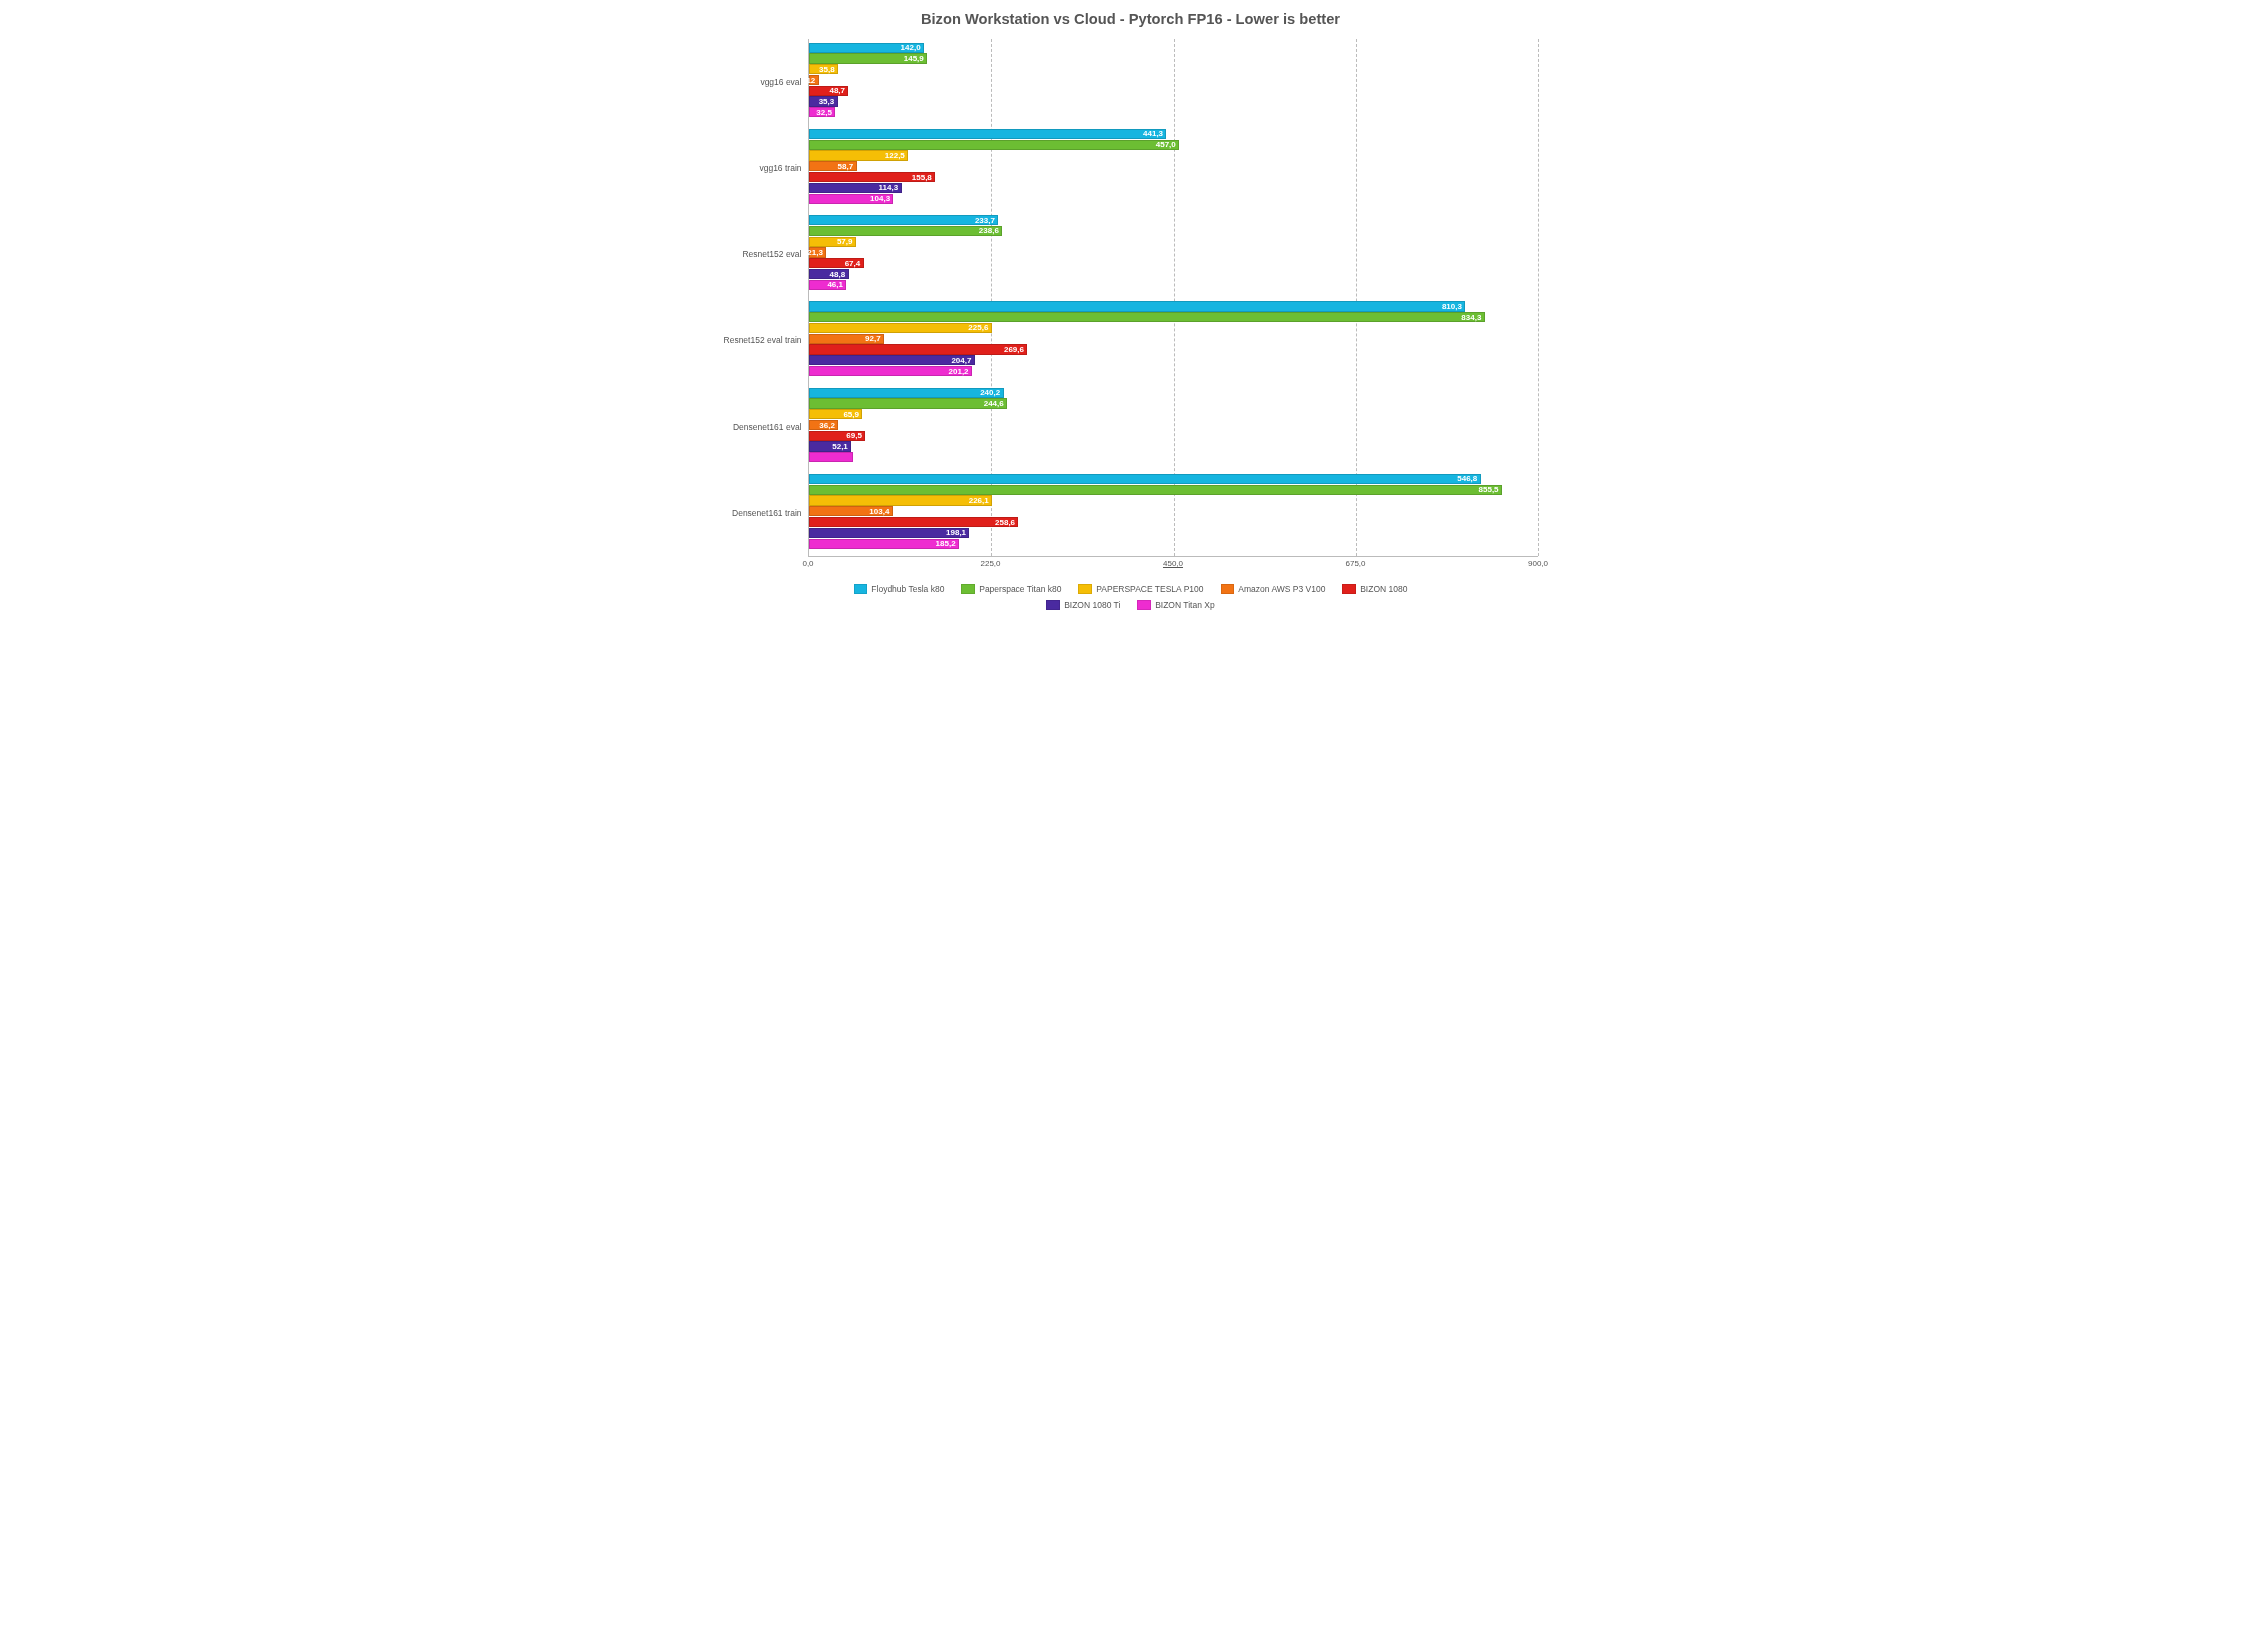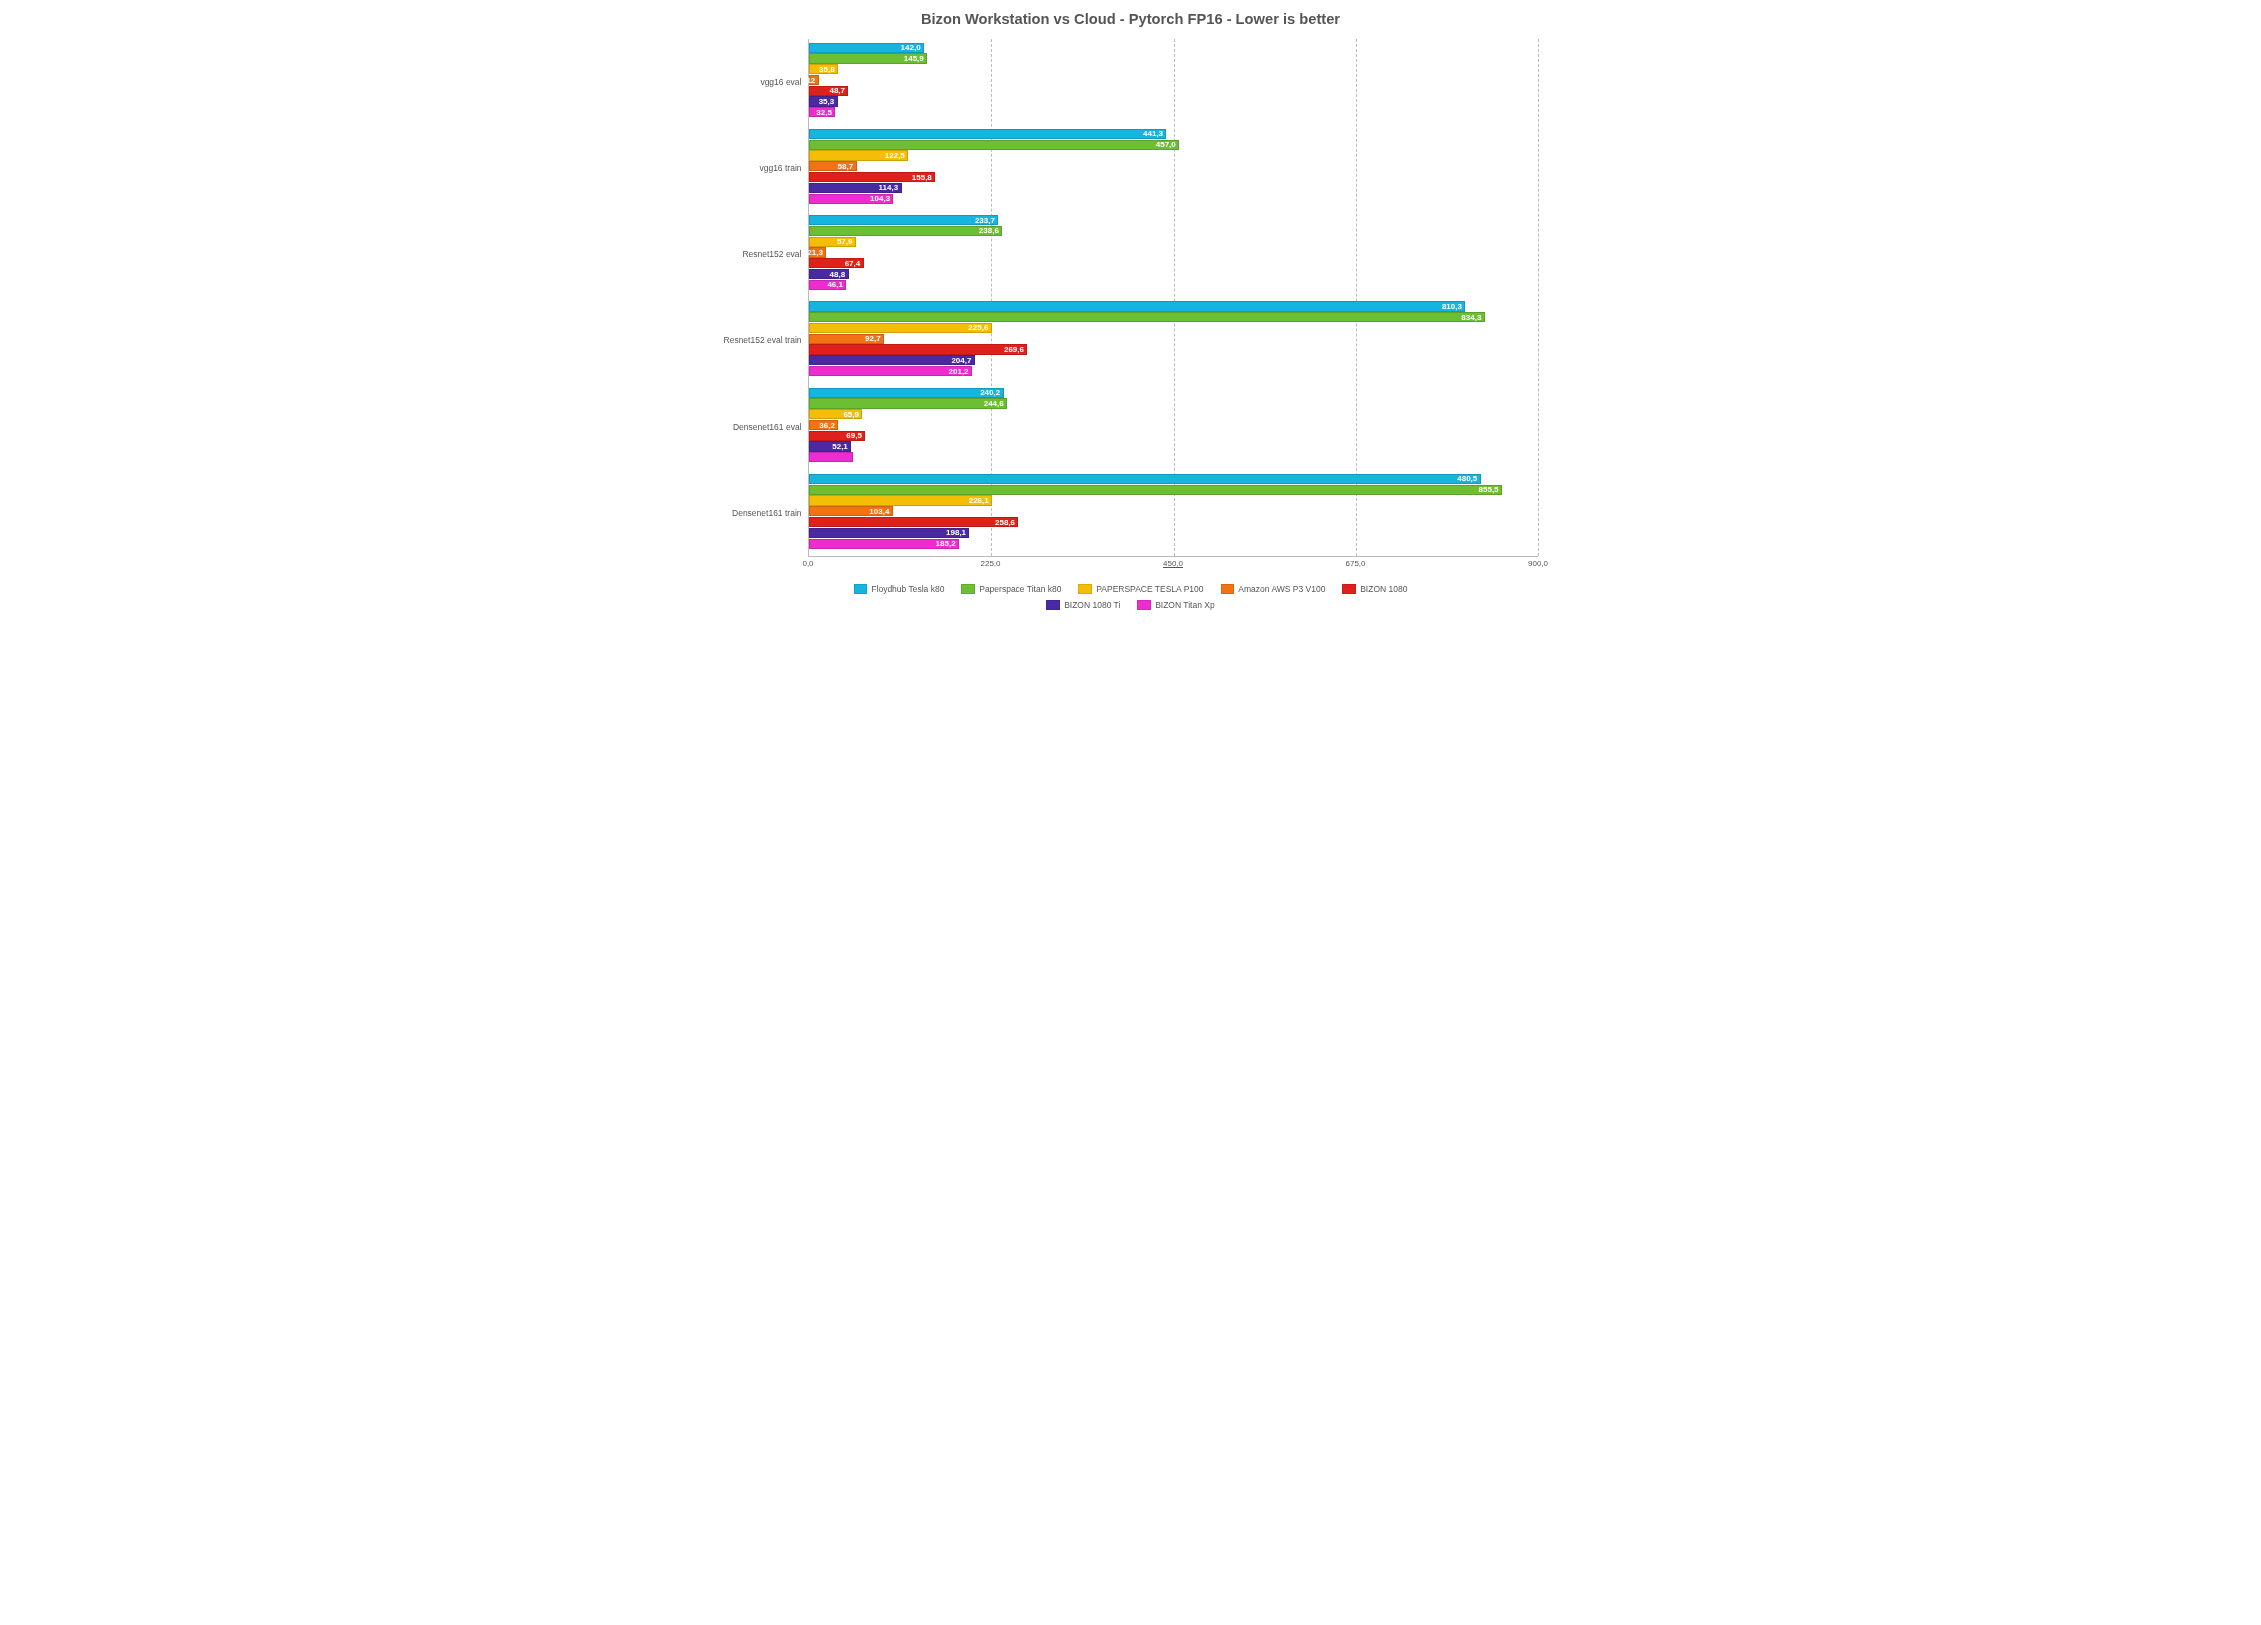--- a/index.html
+++ b/index.html
@@ -186,21 +186,21 @@
           </div>
           <div class="bar">
             <div class="bar-fill" style="width: 5.97778%; background: rgb(238, 44, 208);"></div>
             <div class="bar-label" style="right: calc(94.0222% + 3.4px); margin-top: 21px;">53,8</div>
           </div>
         </div>
         <div class="group">
           <div class="group-label">Densenet161 train</div>
           <div class="bar">
             <div class="bar-fill" style="width: 92.1333%; background: rgb(22, 181, 224);"></div>
-            <div class="bar-label" style="right: calc(7.86667% + 3.4px);">480,5</div>
+            <div class="bar-label" style="right: calc(7.86667% + 3.4px);">546,8</div>
           </div>
           <div class="bar">
             <div class="bar-fill" style="width: 95.0556%; background: rgb(108, 190, 51);"></div>
             <div class="bar-label" style="right: calc(4.94444% + 3.4px);">855,5</div>
           </div>
           <div class="bar">
             <div class="bar-fill" style="width: 25.1222%; background: rgb(245, 190, 6);"></div>
             <div class="bar-label" style="right: calc(74.8778% + 3.4px);">226,1</div>
           </div>
           <div class="bar">

